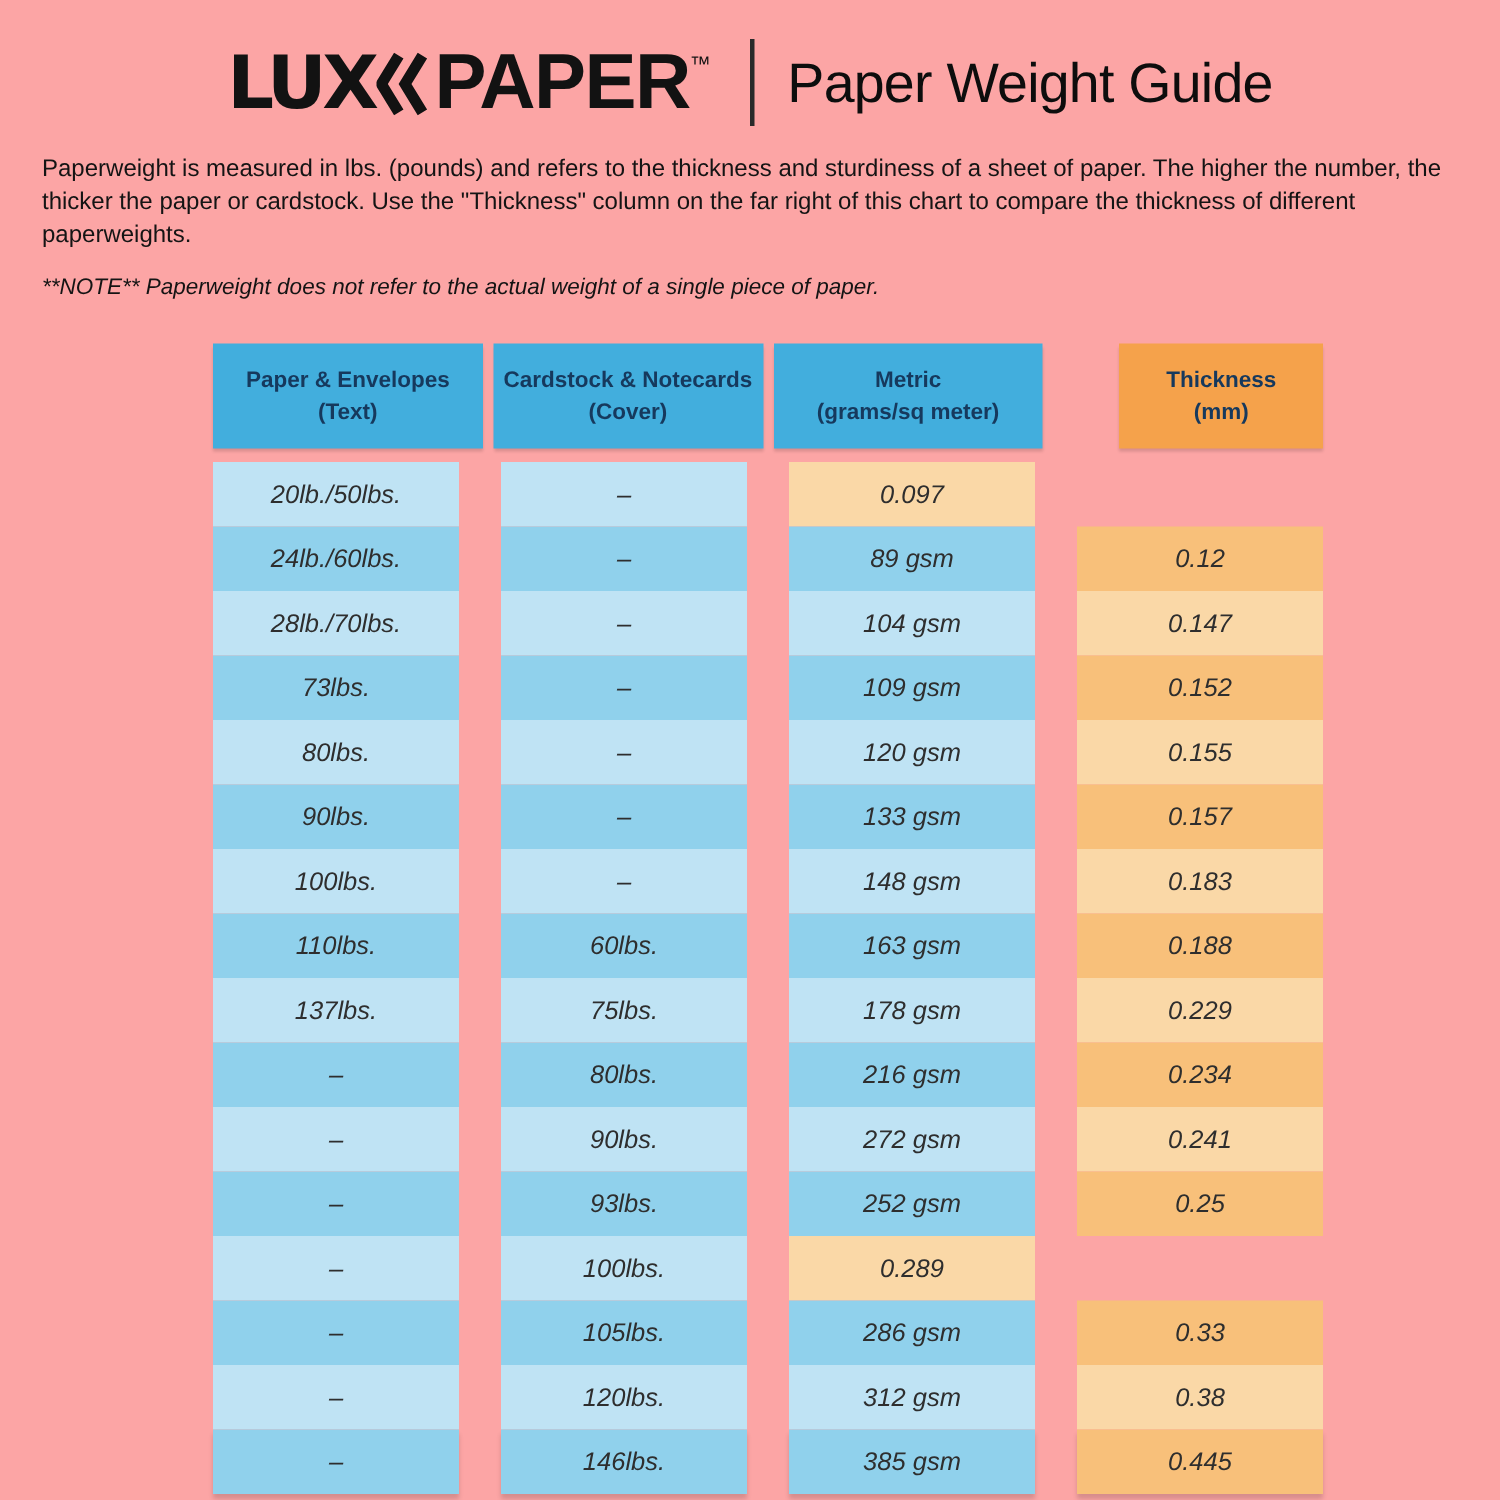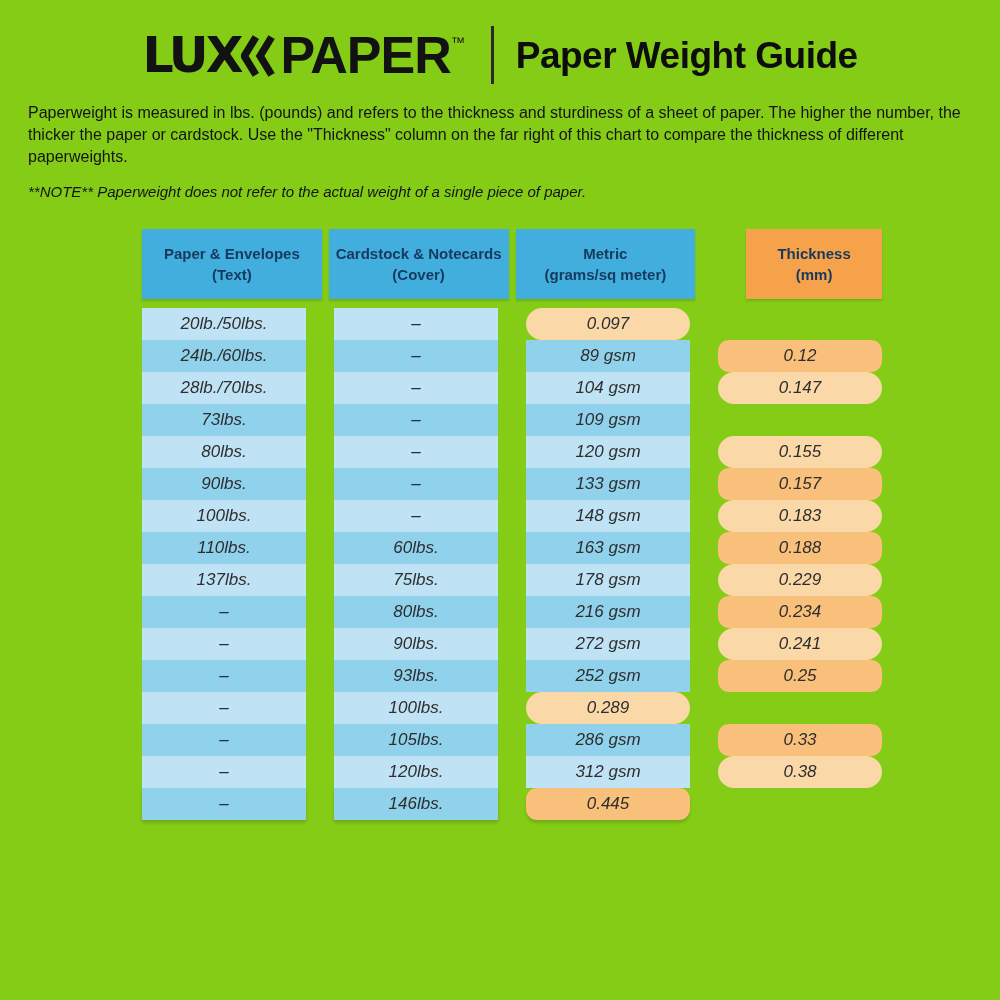--- a/index.html
+++ b/index.html
@@ -1,18 +1,18 @@
 <!DOCTYPE html>
 <html><head>
 <meta charset="utf-8">
 <style>
   * { margin:0; padding:0; box-sizing:border-box; }
   html,body { background:#ffffff; }
   .page {
-    width:1000px; height:1000px; background:#84cc16; overflow:hidden;
+    width:1000px; height:1000px; background:#fca5a5; overflow:hidden;
     font-family:"Liberation Sans", sans-serif; position:relative;
   }
 
   
   .brand-row {
     display:flex; align-items:center; justify-content:center;
     padding-top:22px; height:88px;
   }
   .logo { display:flex; align-items:center; }
   .logo-lux {
@@ -23,21 +23,21 @@
   .logo-chevrons { margin:2px 3px 0 1px; display:block; }
   .logo-paper {
     font-size:52px; font-weight:700; color:#121212; letter-spacing:-1px;
     line-height:1;
   }
   .logo-tm { font-size:14px; color:#121212; align-self:flex-start; margin-top:5px; }
   .brand-divider {
     width:3px; height:58px; background:#2a2a2a; margin:0 22px 0 26px;
   }
   .page-title {
-    font-size:37px; font-weight:bold; color:#0d0d0d; letter-spacing:-0.5px;
+    font-size:37px; font-weight:normal; color:#0d0d0d; letter-spacing:-0.5px;
     line-height:1;
   }
 
   
   .intro-paragraph {
     margin:14px 28px 0 28px; max-width:950px;
     font-size:16px; line-height:22px; color:#141414;
   }
   .intro-note {
     margin:15px 28px 0 28px; font-size:15px; font-style:italic; color:#141414;
@@ -52,31 +52,31 @@
   .th {
     height:70px; display:flex; flex-direction:column; justify-content:center;
     text-align:center; font-weight:bold; font-size:15px; line-height:1.4;
     color:#16395d; box-shadow:0 2px 2px rgba(0,0,0,0.14);
   }
   .th.col-blue   { background:#42aedd; }
   .th.col-orange { background:#f5a24b;margin-left:44px; }
 
   .tr {
     display:grid; grid-template-columns:repeat(4,1fr); column-gap:7px;
-    height:32px;
+    height:43px;
     gap:28px;
   }
   .td {
     display:flex; align-items:center; justify-content:center;
     font-style:italic; font-size:17px; color:#2e2e2e;
   }
   .tr.light .td.col-blue   { background:#bfe3f4; }
   .tr.dark  .td.col-blue   { background:#90d1ec; }
-  .tr.light .td.col-orange { background:#fad8a7;border-radius:16px; }
-  .tr.dark  .td.col-orange { background:#f8c07a;border-radius:11px; }
+  .tr.light .td.col-orange { background:#fad8a7; }
+  .tr.dark  .td.col-orange { background:#f8c07a; }
   .tr:last-child .td { box-shadow:0 3px 3px rgba(0,0,0,0.15); }
 </style>
 </head>
 <body>
 
 <div class="page">
 
   <div class="brand-row">
     <div class="logo">
       <span class="logo-lux">LUX</span>
@@ -128,20 +128,21 @@
         <div class="tr light">
     <div class="td col-blue">28lb./70lbs.</div>
     <div class="td col-blue">–</div>
     <div class="td col-blue">104 gsm</div>
     <div class="td col-orange">0.147</div>
   </div>
         <div class="tr dark">
     <div class="td col-blue">73lbs.</div>
     <div class="td col-blue">–</div>
     <div class="td col-blue">109 gsm</div>
+    <div class="td col-orange">0.152</div>
   </div>
         <div class="tr light">
     <div class="td col-blue">80lbs.</div>
     <div class="td col-blue">–</div>
     <div class="td col-blue">120 gsm</div>
     <div class="td col-orange">0.155</div>
   </div>
         <div class="tr dark">
     <div class="td col-blue">90lbs.</div>
     <div class="td col-blue">–</div>
@@ -197,18 +198,19 @@
   </div>
         <div class="tr light">
     <div class="td col-blue">–</div>
     <div class="td col-blue">120lbs.</div>
     <div class="td col-blue">312 gsm</div>
     <div class="td col-orange">0.38</div>
   </div>
         <div class="tr dark">
     <div class="td col-blue">–</div>
     <div class="td col-blue">146lbs.</div>
+    <div class="td col-blue">385 gsm</div>
     <div class="td col-orange">0.445</div>
   </div>
       </div>
   </div>
 
 </div>
 
 </body></html>

